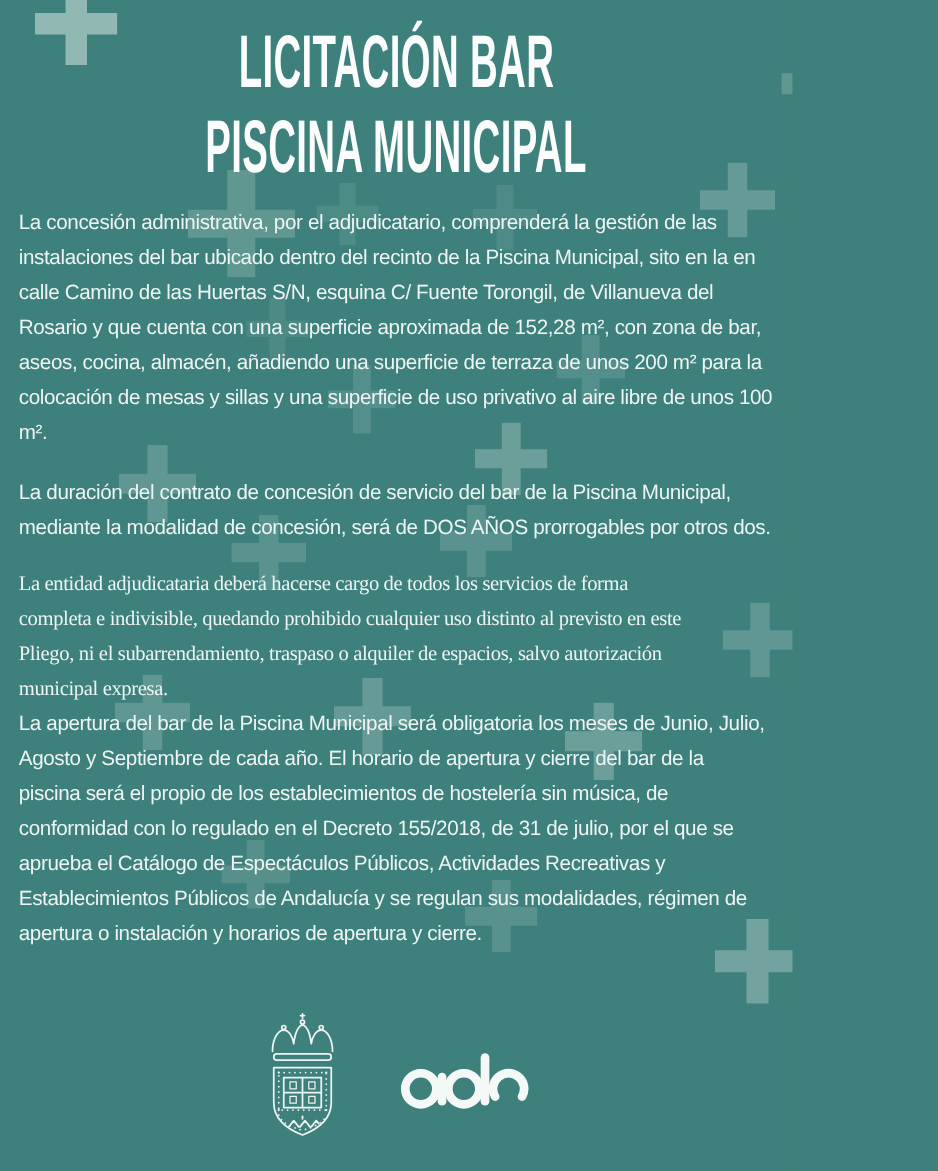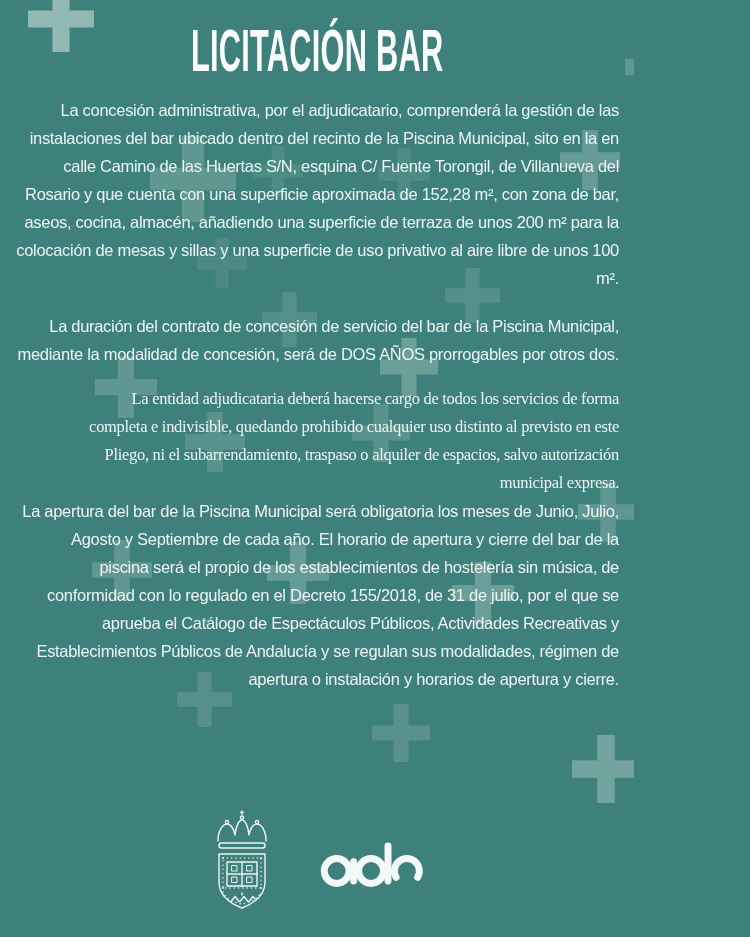--- a/index.html
+++ b/index.html
@@ -34,21 +34,21 @@
     letter-spacing:0.5px;
     transform:scale(0.53,1.03);
     transform-origin:center center;
     white-space:nowrap;
   }
   
   .body-text{
     position:relative;z-index:2;
     margin-top:12px;
     padding:0 15px;
-    text-align:right;
+    text-align:left;
     color:var(--text);
     font-size:16.5px;
     letter-spacing:-0.3px;
     line-height:28px;
   }
   .para{white-space:pre-line;margin:0;}
   .para-1{margin-bottom:20px;}
   .para-2{margin-bottom:17px;}
   .para-3{font-family:Liberation Serif, serif;}
   
@@ -84,20 +84,23 @@
       <div class="plus" style="left: 452px; top: 562px; width: 62px; height: 62px; opacity: 0.45;"></div>
       <div class="plus" style="left: 177px; top: 672px; width: 55px; height: 55px; opacity: 0.24;"></div>
       <div class="plus" style="left: 372px; top: 704px; width: 58px; height: 58px; opacity: 0.26;"></div>
       <div class="plus" style="left: 572px; top: 735px; width: 68px; height: 68px; opacity: 0.5;"></div>
       <div class="plus" style="left: 722px; top: 748px; width: 55px; height: 55px; opacity: 0.33;"></div>
     </div>
 
   <div class="title">
     <div class="title-line">
       <span>LICITACIÓN BAR</span>
+    </div>
+    <div class="title-line">
+      <span>PISCINA MUNICIPAL</span>
     </div>
   </div>
 
   <div class="body-text">
     <p class="para para-1">La concesión administrativa, por el adjudicatario, comprenderá la gestión de las
 instalaciones del bar ubicado dentro del recinto de la Piscina Municipal, sito en la en
 calle Camino de las Huertas S/N, esquina C/ Fuente Torongil, de Villanueva del
 Rosario y que cuenta con una superficie aproximada de 152,28 m², con zona de bar,
 aseos, cocina, almacén, añadiendo una superficie de terraza de unos 200 m² para la
 colocación de mesas y sillas y una superficie de uso privativo al aire libre de unos 100

